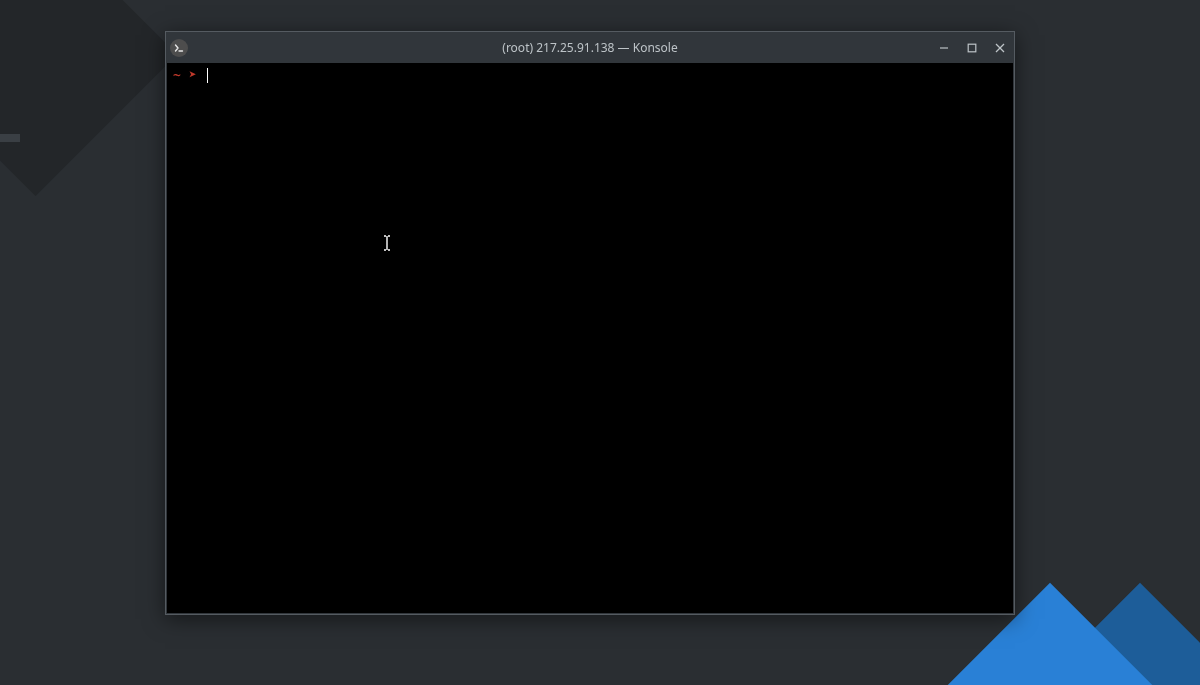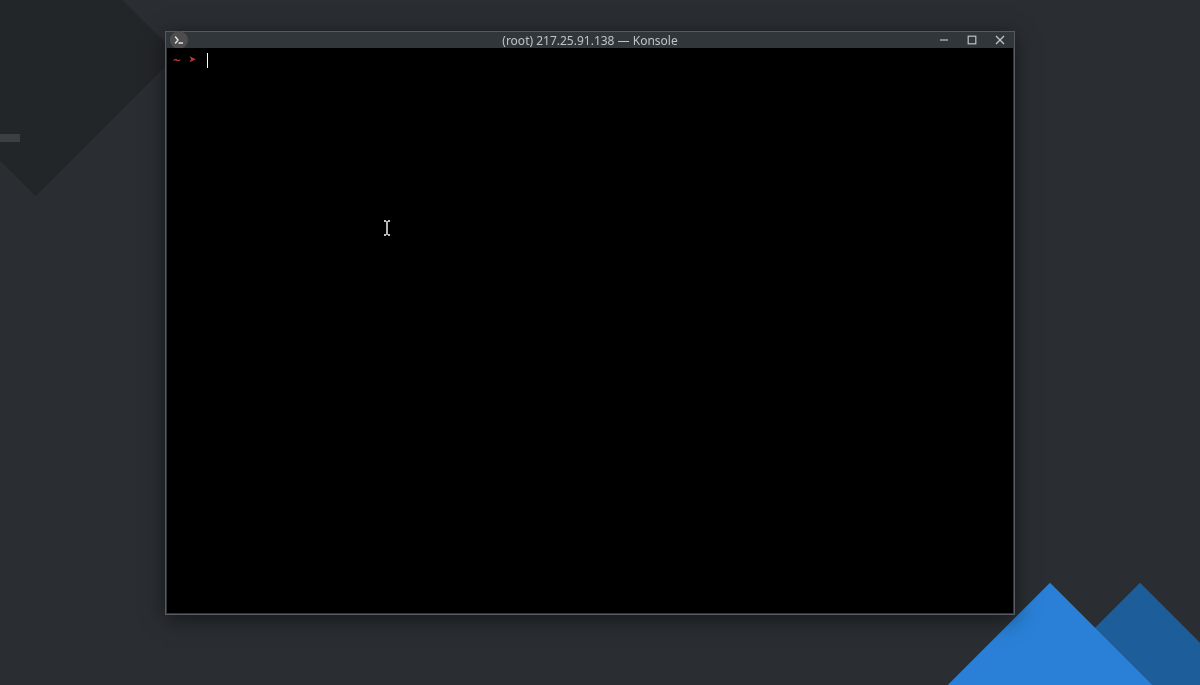--- a/index.html
+++ b/index.html
@@ -71,21 +71,21 @@
       background: #31363b;
       border: 1px solid #555b61;
       box-shadow: 0 4px 20px rgba(0,0,0,0.5);
       z-index: 10;
       display: flex;
       flex-direction: column;
     }
     
     
     .titlebar {
-      height: 16px;
+      height: 31px;
       background: #31363b;
       display: flex;
       align-items: center;
       position: relative;
       flex-shrink: 0;
       text-decoration: underline;
     }
     
     .titlebar-icon {
       width: 18px;

